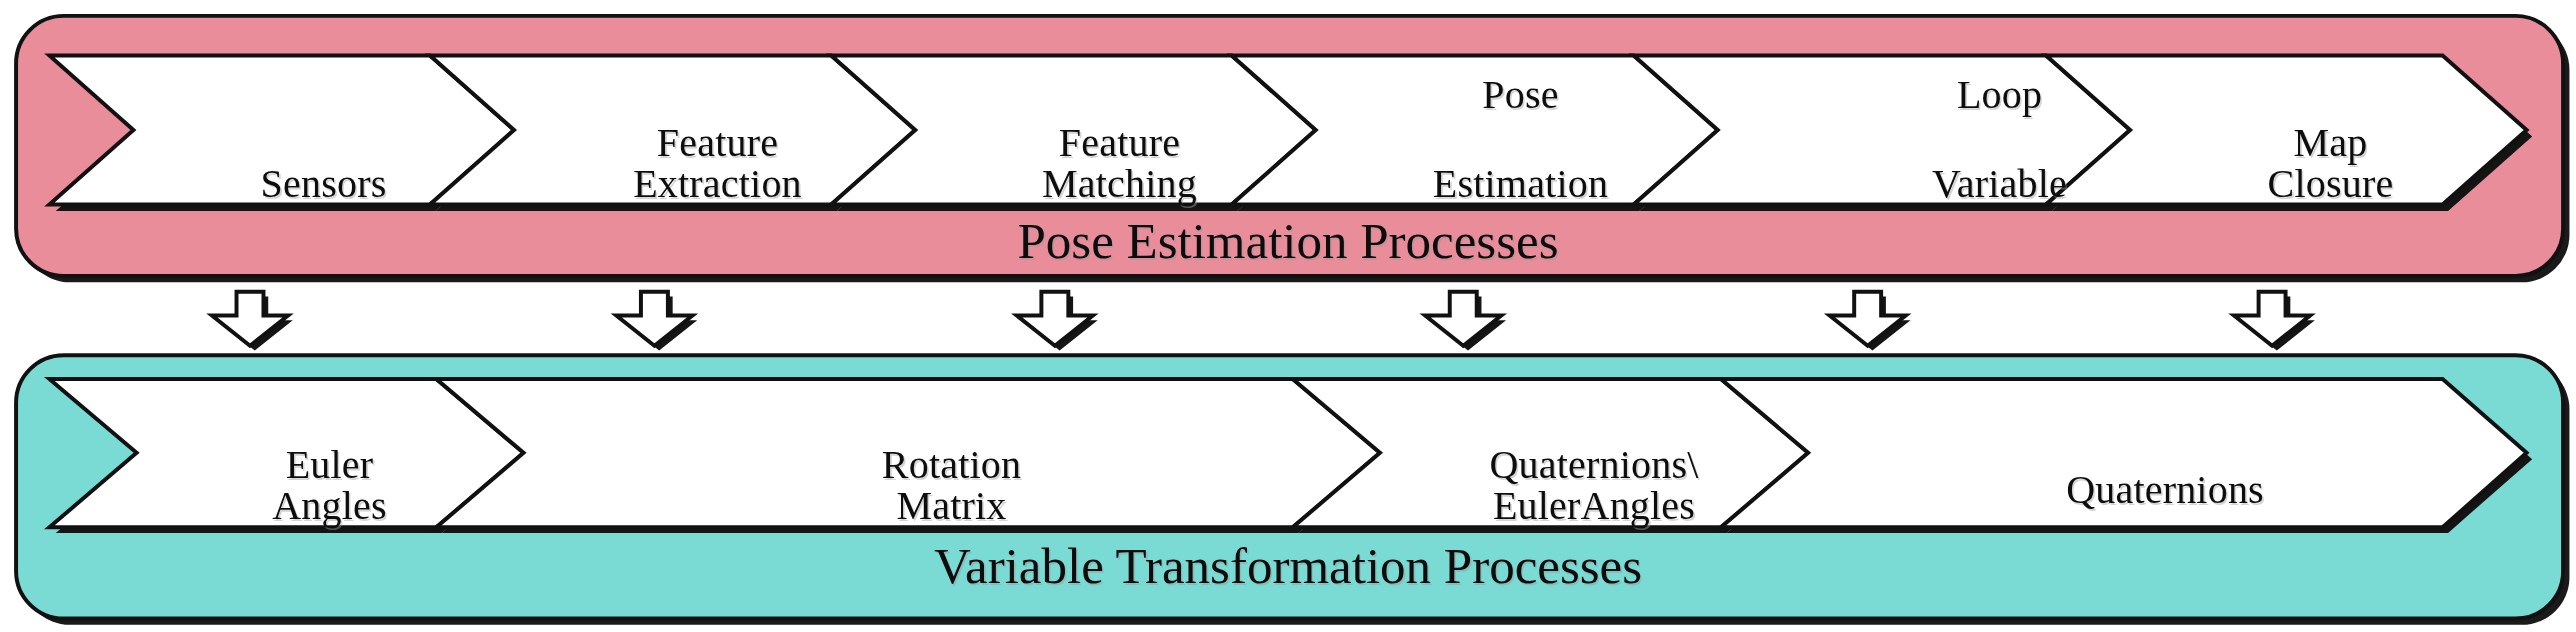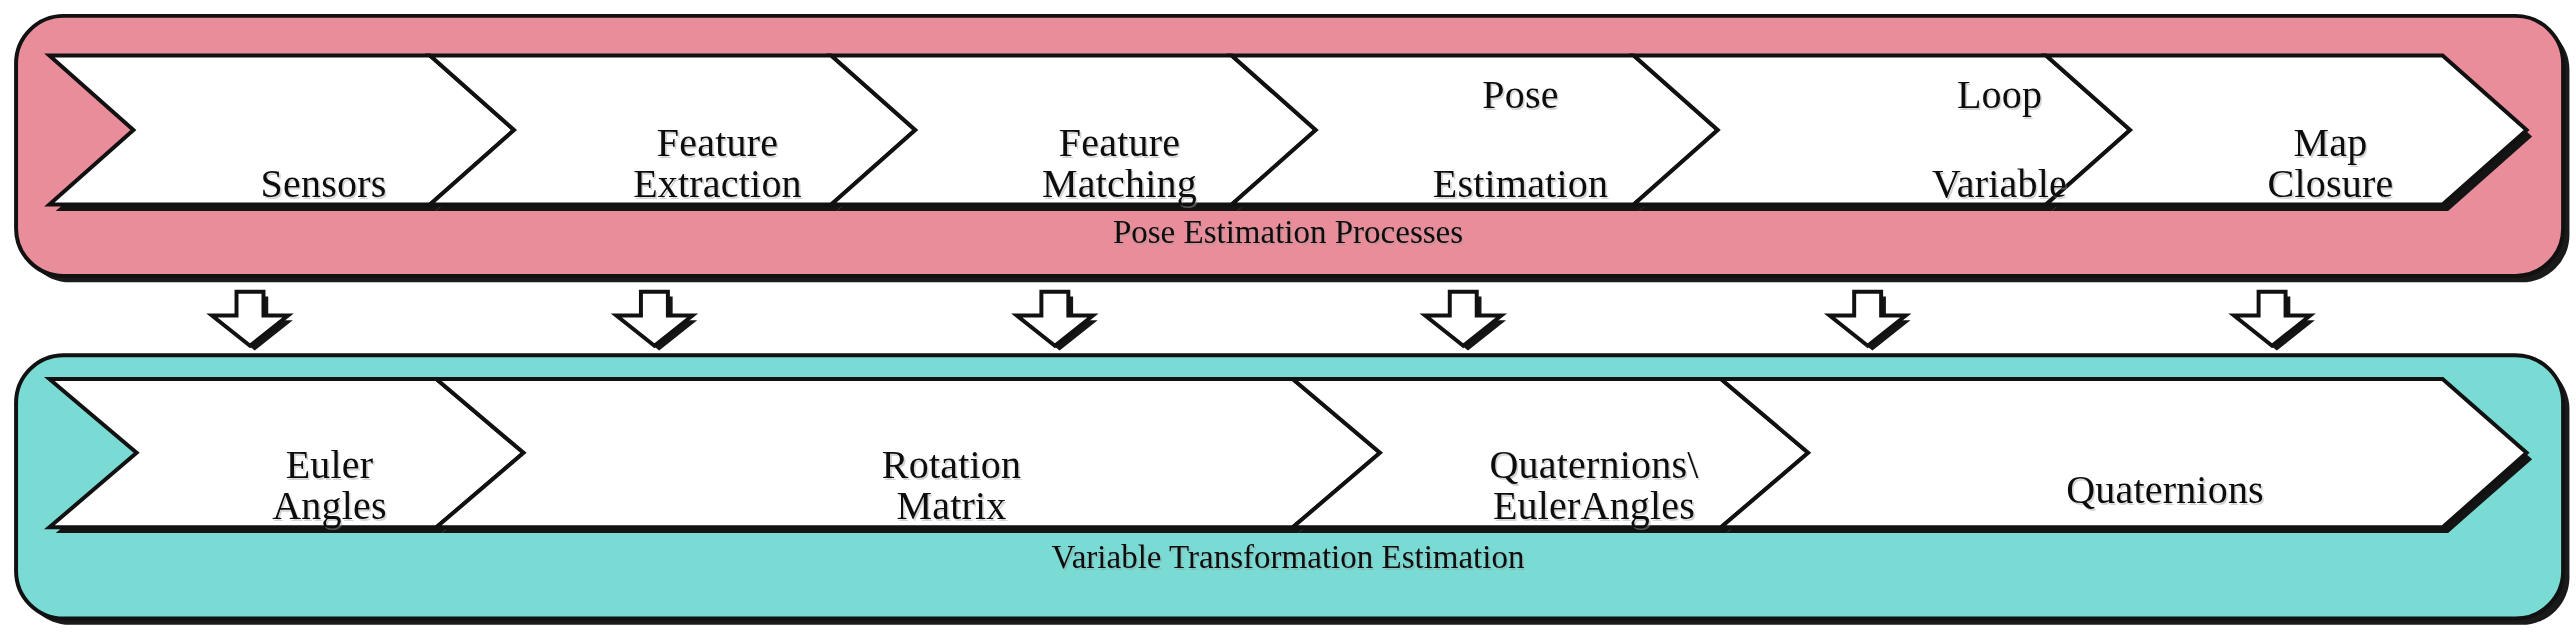--- a/index.html
+++ b/index.html
@@ -61,21 +61,21 @@
     white-space: pre-line;
     display: flex;
     flex-direction: column;
     align-items: center;
     justify-content: flex-end;
   }
   .band-caption {
     position: absolute;
     color: #0d0d0d;
     font-family: "Liberation Serif", "DejaVu Serif", serif;
-    font-size: 33px;
+    font-size: 51px;
     line-height: 1;
     text-align: center;
     text-shadow: 1.6px 1.6px 0 rgba(150,150,150,0.40);
     pointer-events: none;
     white-space: nowrap;
   }
 </style>
 </head>
 <body>
 
@@ -223,16 +223,16 @@
   <div class="step-label" style="left:1380px; top:379px; width:428px; height:148px;">
     <span>Quaternions\</span>
     <span>EulerAngles</span>
   </div>
 
   <div class="step-label" style="left:1808px; top:363px; width:714px; height:148px;">
     <span>Quaternions</span>
     
   </div>
 
-  <div class="band-caption" style="left:0px; top:541px; width:2576px;">Variable Transformation Estimation</div>
+  <div class="band-caption" style="left:0px; top:541px; width:2576px;">Variable Transformation Processes</div>
 
 </div>
 
 
 </body></html>

